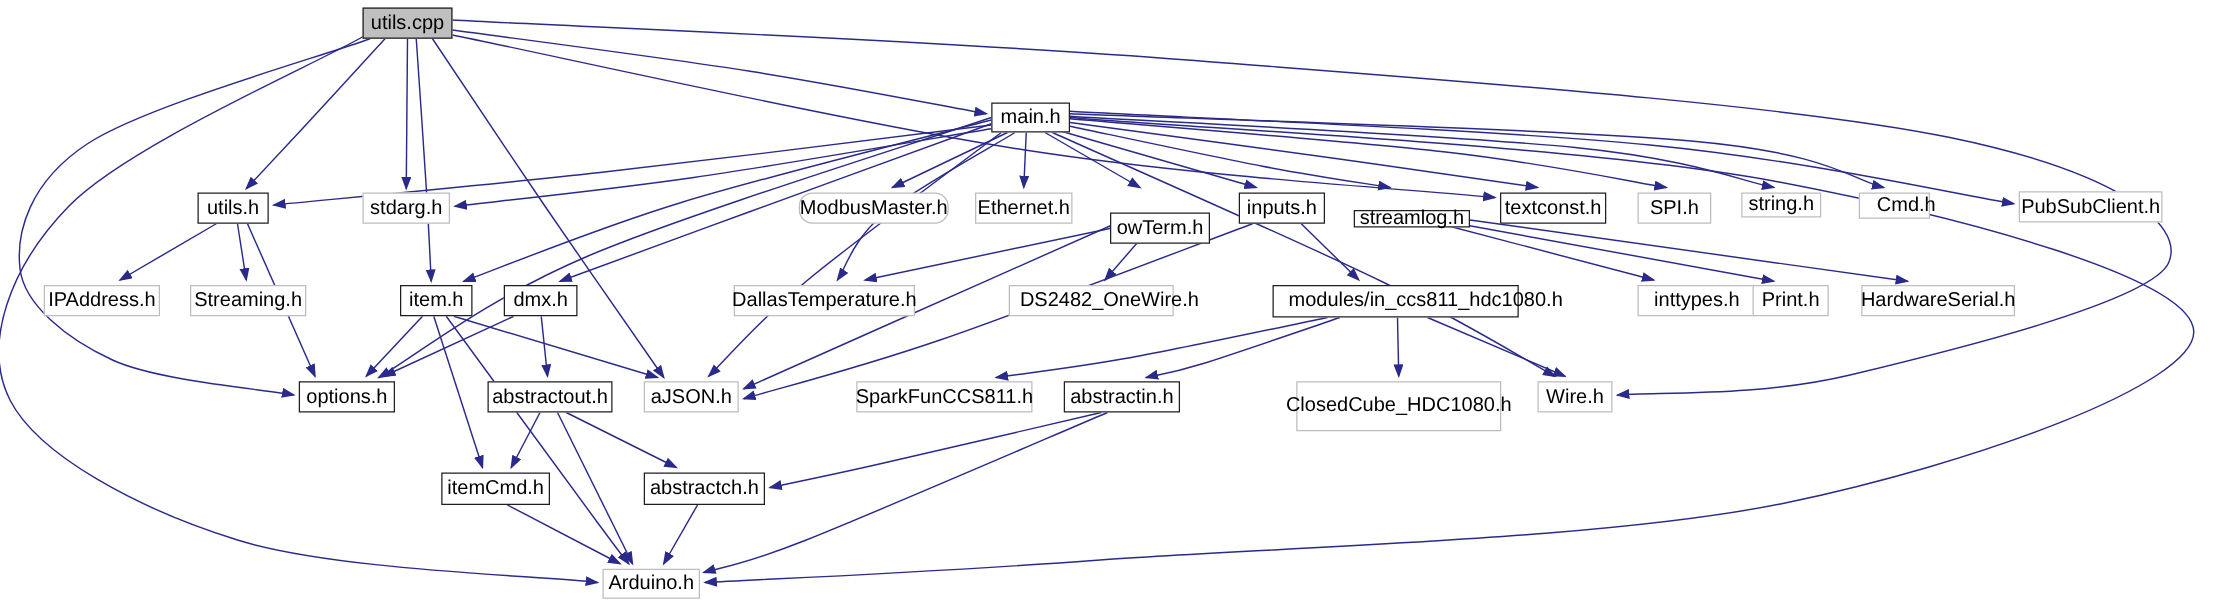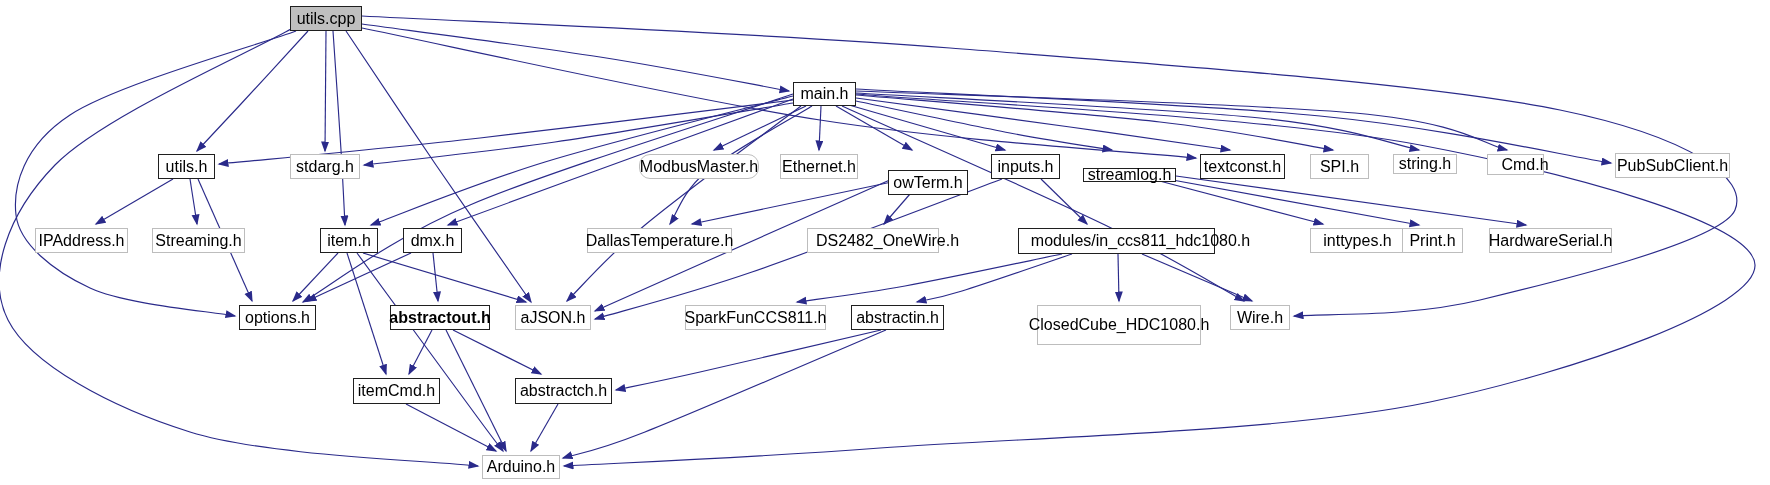--- a/index.html
+++ b/index.html
@@ -151,21 +151,21 @@
       </div>
       <div class="node external" style="left: 1402px; top: 228px; width: 61px; height: 25px;">
         <span>Print.h</span>
       </div>
       <div class="node external" style="left: 1489px; top: 228px; width: 123px; height: 25px;">
         <span>HardwareSerial.h</span>
       </div>
       <div class="node documented" style="left: 239px; top: 305px; width: 77px; height: 25px;">
         <span>options.h</span>
       </div>
-      <div class="node documented" style="left: 390px; top: 305px; width: 100px; height: 25px; font-weight: bold;">
+      <div class="node documented" style="left: 390px; top: 305px; width: 100px; height: 25px;">
         <span>abstractout.h</span>
       </div>
       <div class="node external" style="left: 515px; top: 305px; width: 76px; height: 25px;">
         <span>aJSON.h</span>
       </div>
       <div class="node external" style="left: 685px; top: 305px; width: 141px; height: 25px;">
         <span>SparkFunCCS811.h</span>
       </div>
       <div class="node documented" style="left: 851px; top: 305px; width: 93px; height: 25px;">
         <span>abstractin.h</span>

